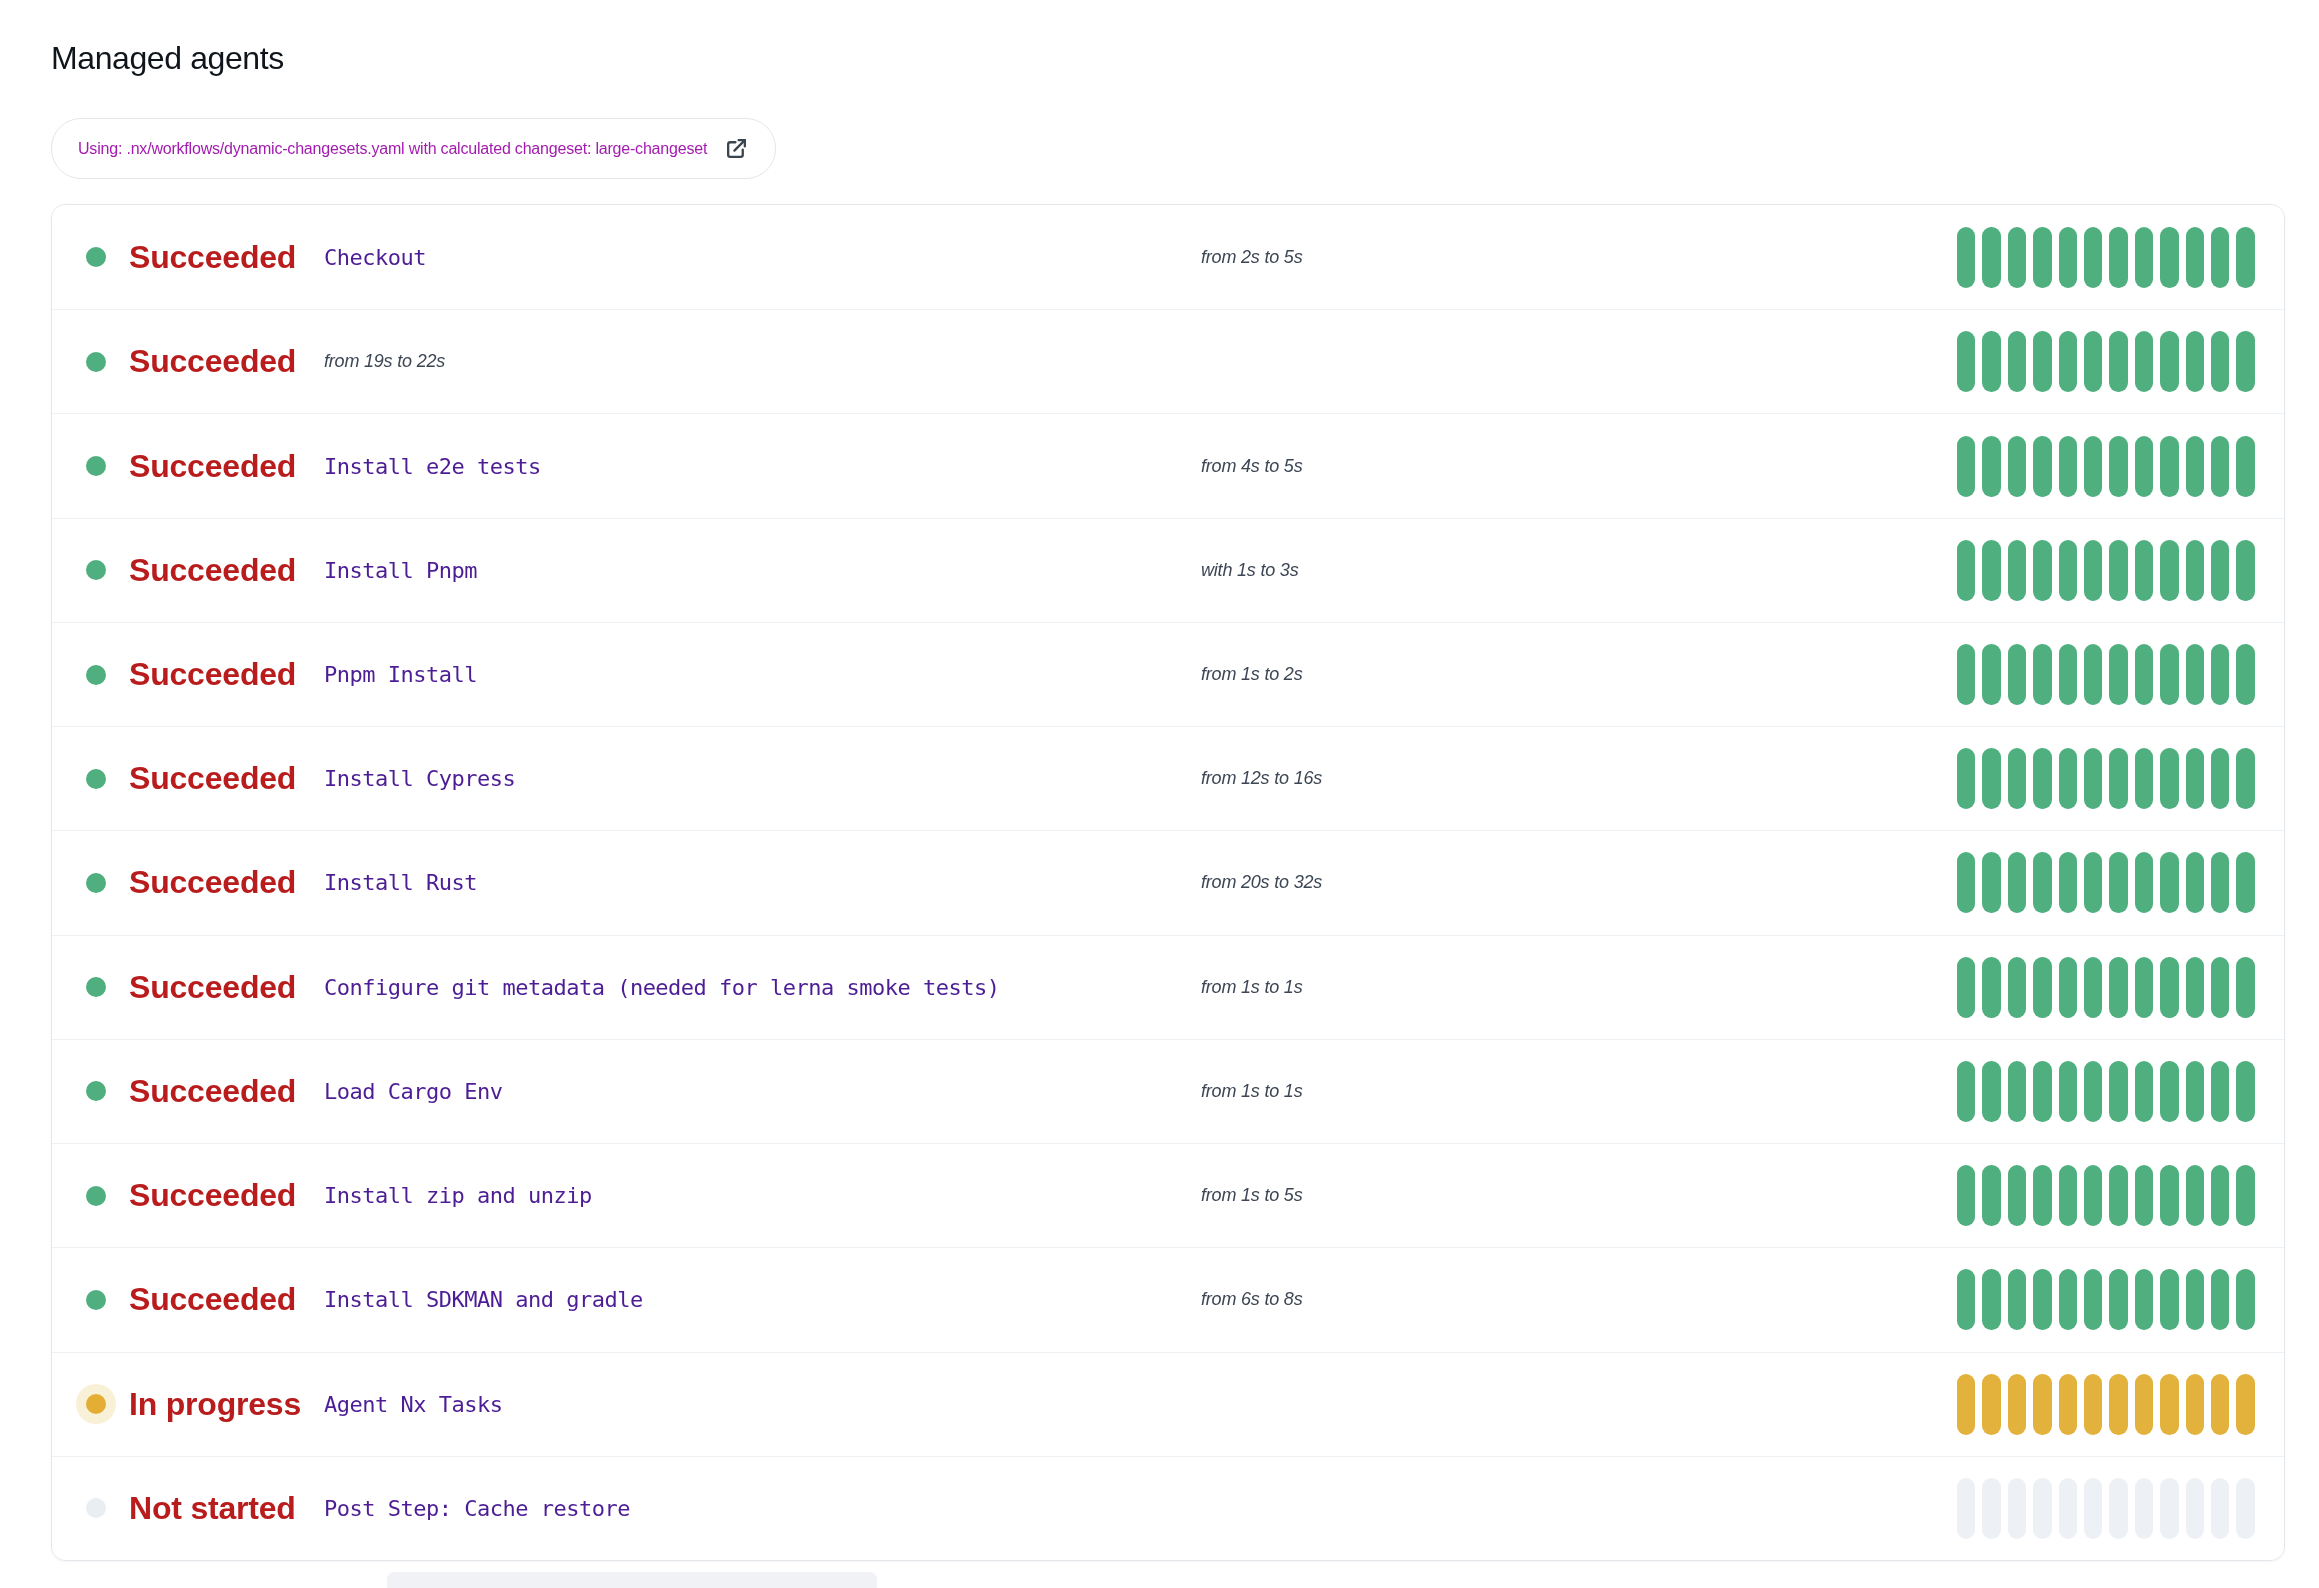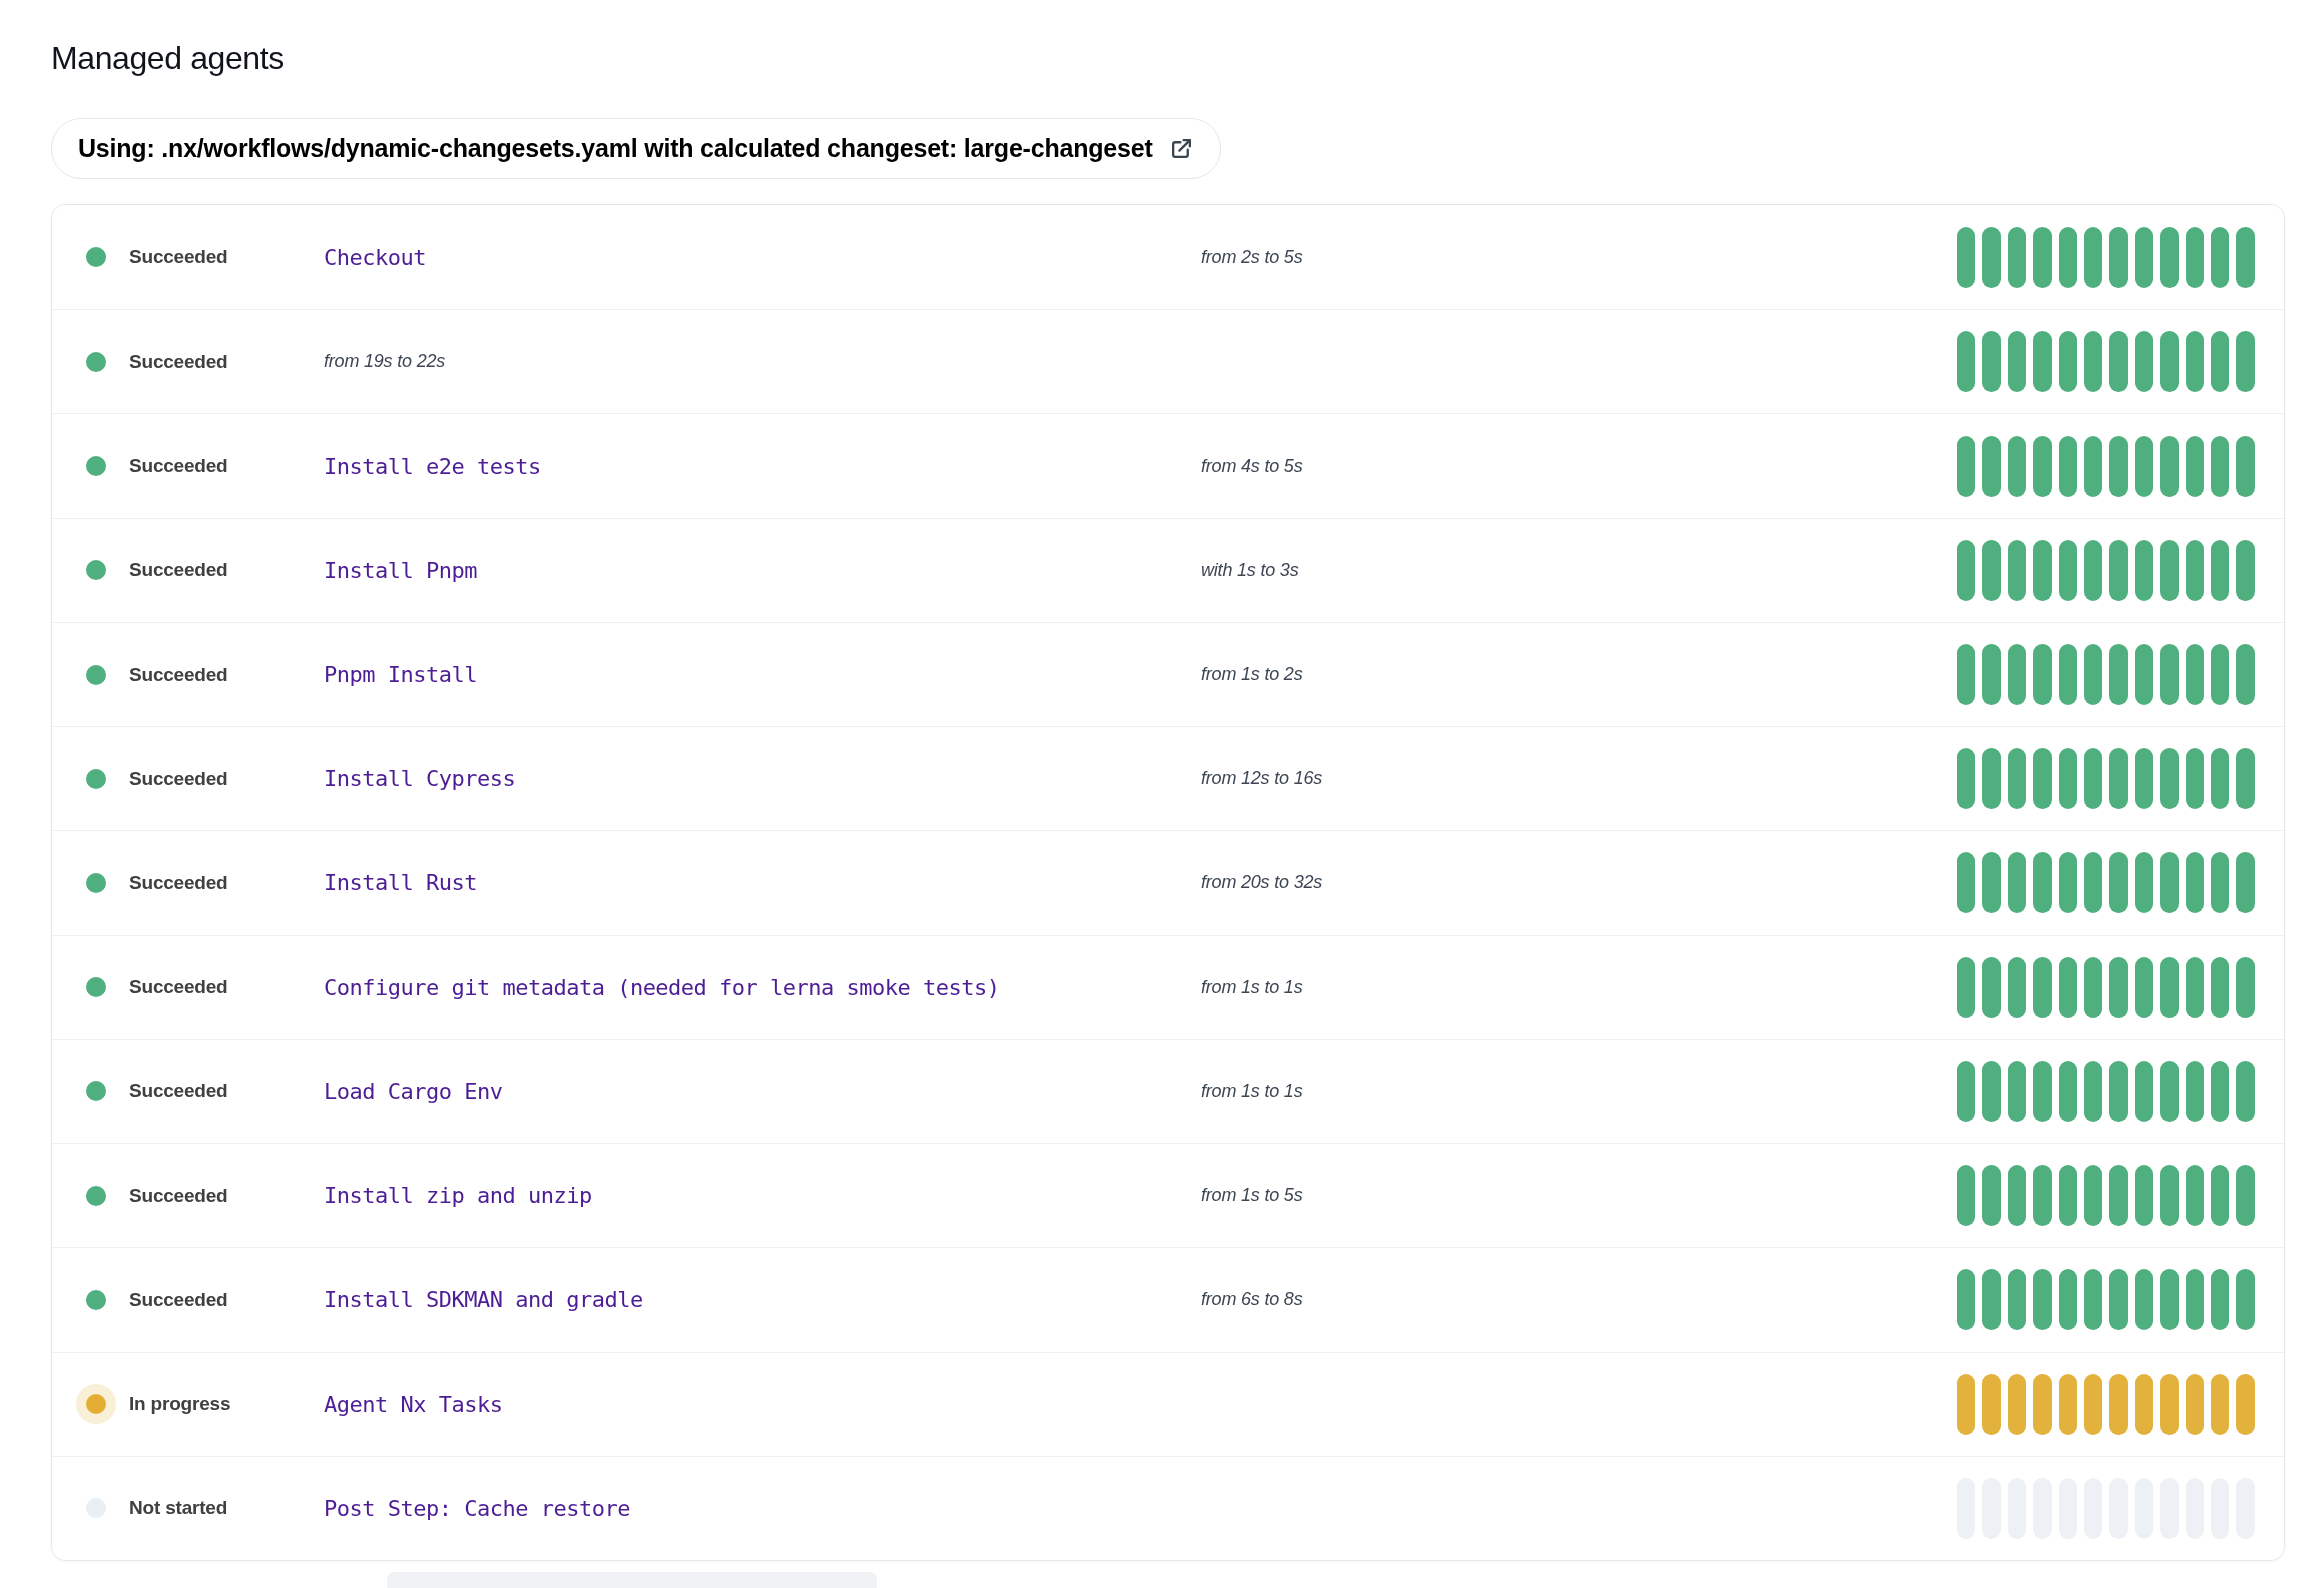--- a/index.html
+++ b/index.html
@@ -10,21 +10,21 @@
     position:absolute; left:51px; top:40px;
     font-size:32px; font-weight:400; color:#10141b; letter-spacing:-0.4px;
   }
 
   .banner {
     position:absolute; left:51px; top:118px; height:61px;
     display:inline-flex; align-items:center; gap:16.5px;
     padding:0 26px; border:1.4px solid #e3e6eb; border-radius:30px;
     background:#ffffff; cursor:pointer;
   }
-  .banner-label { font-size:25px; font-weight:700; color:#000000; letter-spacing:-0.2px; }
+  .banner-label { font-size:16px; font-weight:400; color:#a21caf; letter-spacing:-0.2px; }
   .banner svg { display:block; }
 
   .card {
     position:absolute; left:51px; top:204px; width:2234px; height:1357px;
     background:#ffffff; border:1.4px solid #e3e6eb; border-radius:14.7px;
     box-shadow:0 0.9px 2.8px rgba(16,24,40,0.04);
     display:grid; grid-template-rows:repeat(13, 1fr);
     overflow:hidden;
   }
 
@@ -39,21 +39,21 @@
   .dot-wrap {
     width:40px; height:40px; flex:none; border-radius:50%;
     display:flex; align-items:center; justify-content:center;
   }
   .dot { width:20px; height:20px; border-radius:50%; }
   .st-succeeded  .dot { background:var(--c-succeeded); }
   .st-in-progress .dot-wrap { background:rgba(226,178,60,0.20); }
   .st-in-progress .dot { background:#e3ae33; }
   .st-not-started .dot { background:#e9eef3; }
 
-  .status-label { font-size:19px; font-weight:600; color:#404040; letter-spacing:-0.2px; }
+  .status-label { font-size:32px; font-weight:600; color:#b91c1c; letter-spacing:-0.2px; }
 
   .step {
     width:877px; flex:none;
     font-family:"DejaVu Sans Mono", monospace;
     font-size:22px; color:#4c1d95; letter-spacing:-0.5px;
     white-space:nowrap; overflow:hidden;
   }
 
   .duration { flex:1; font-size:18px; font-style:italic; color:#3d4654; letter-spacing:-0.2px; }
 

